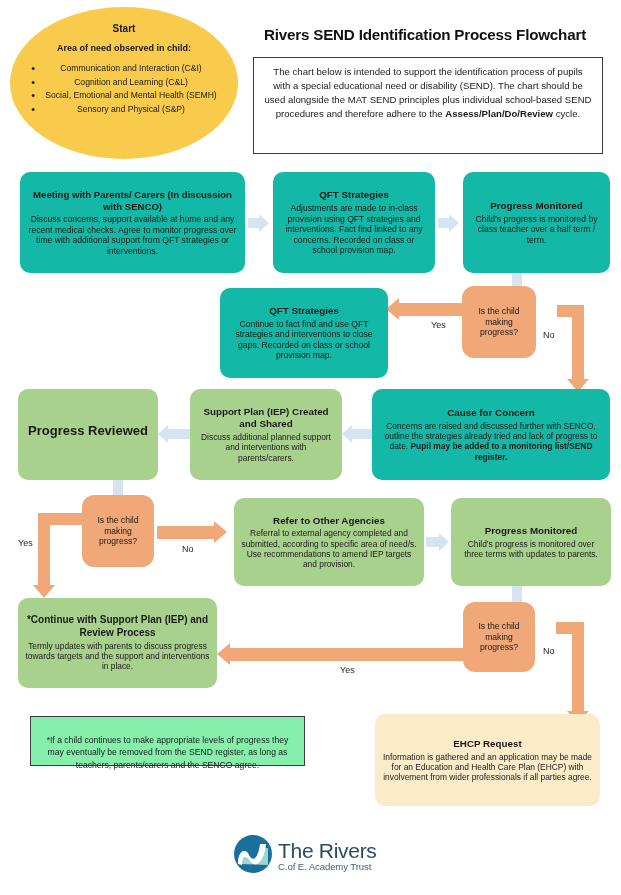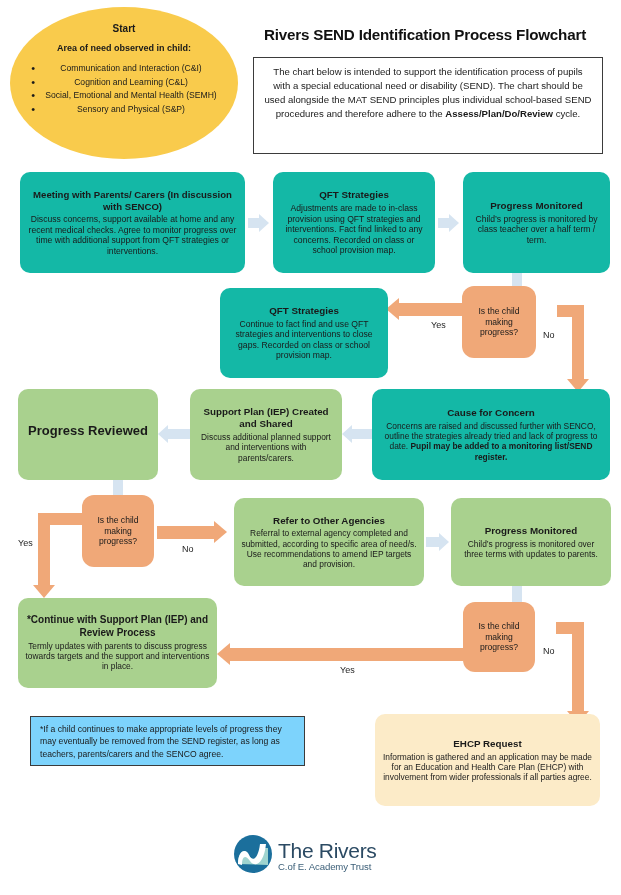--- a/index.html
+++ b/index.html
@@ -71,25 +71,25 @@
     font-size: 9.6px;
     line-height: 1.45;
     text-align: center;
   }
   #intro-box b { font-weight: bold; }
 
   
   #note-box {
     position: absolute;
     border: 1.4px solid #3b3b3b;
-    background: #7dd3fc;
-    padding: 6px 9px;
+    background: #86efac;
+    padding: 17px 9px;
     font-size: 8.6px;
     line-height: 1.45;
-    text-align: left;
+    text-align: center;
   }
 
   
   #key-box {
     position: absolute;
     border: 1.4px solid #3b3b3b;
     background: #fff;
     padding: 7px 9px 9px 9px;
   }
   #key-title {

